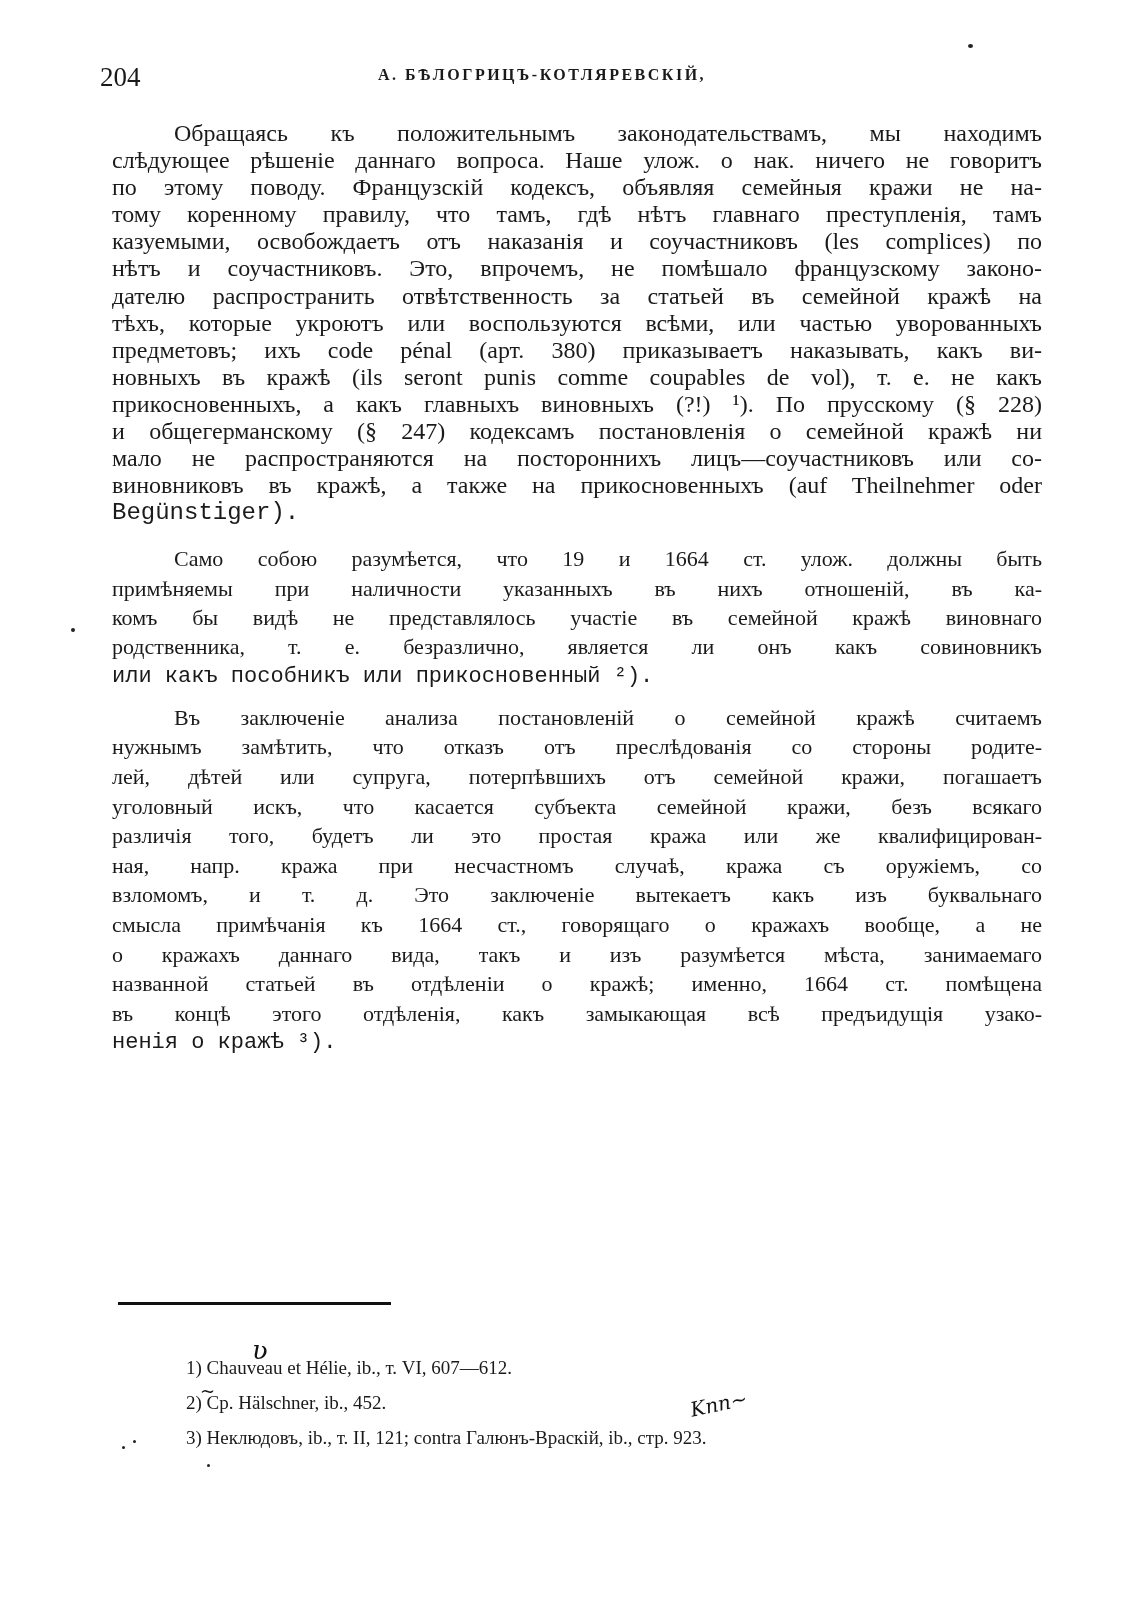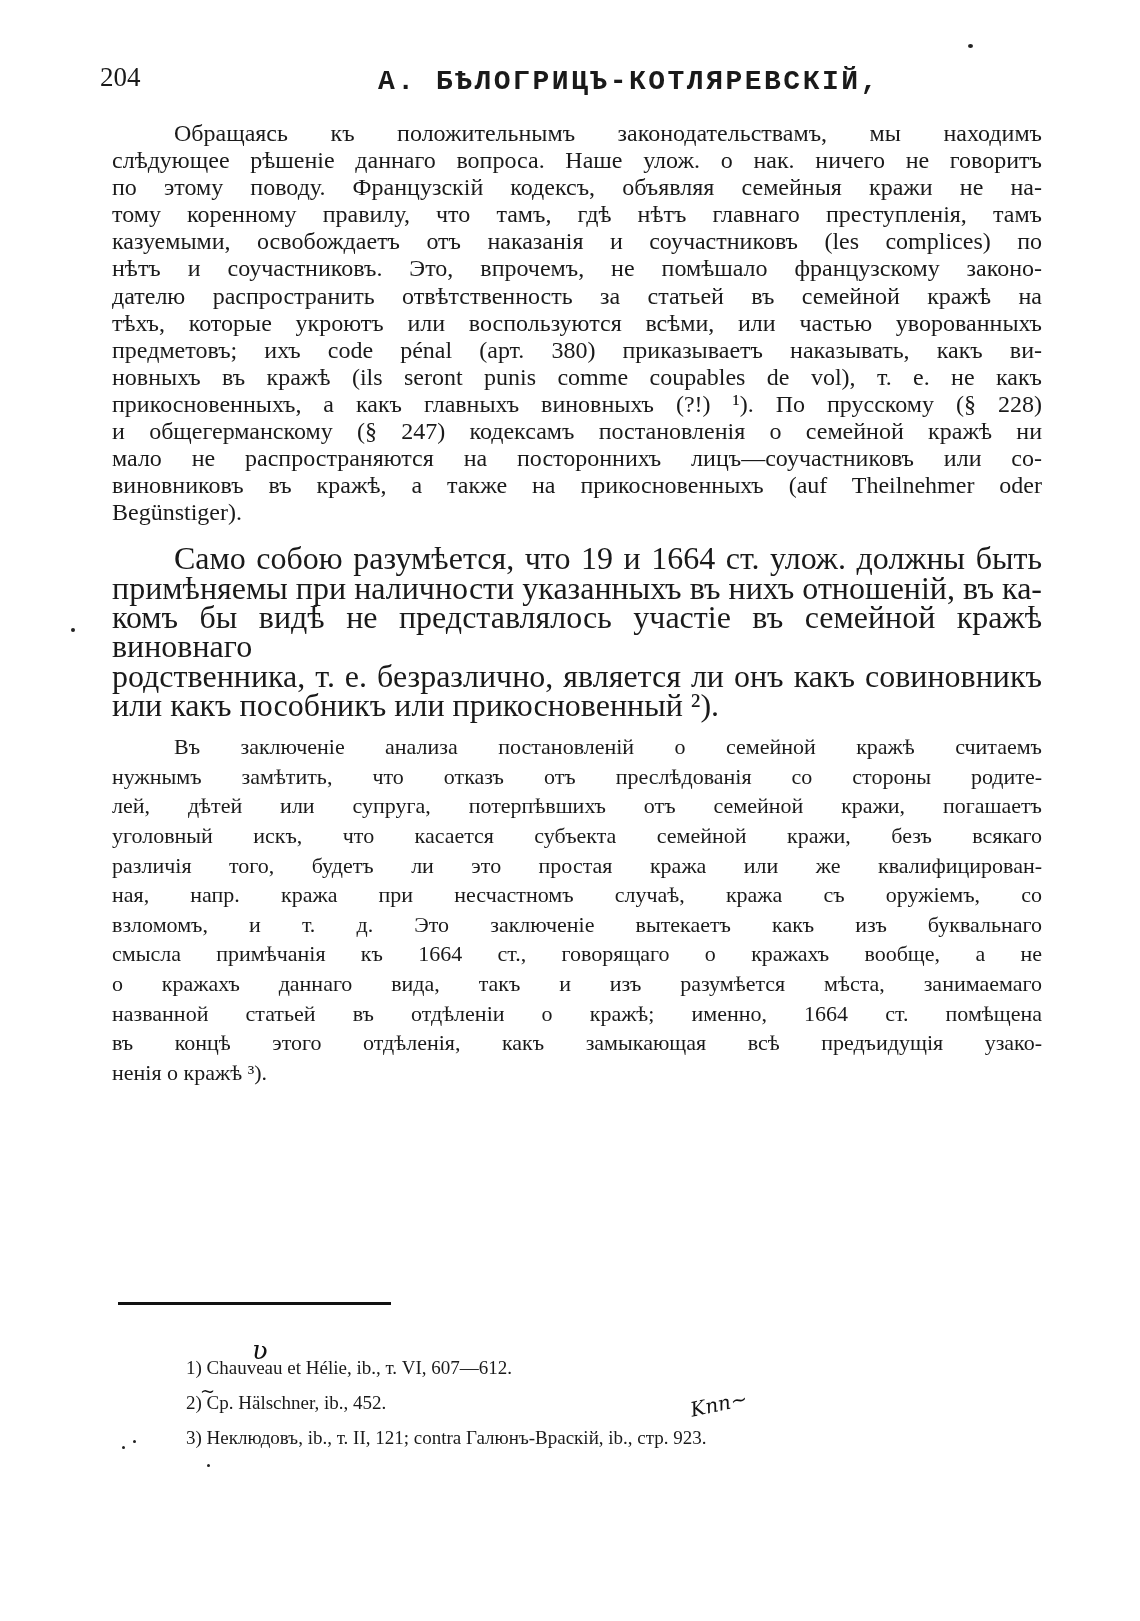--- a/index.html
+++ b/index.html
@@ -31,22 +31,22 @@
     position: absolute;
     left: 0;
     top: 0;
     font-family: "Liberation Serif", serif;
     font-size: 27px;
   }
   .running-title {
     position: absolute;
     left: 278px;
     top: 4px;
-    font-family: Liberation Mono, monospace;
-    font-size: 28px;
+    font-family: Liberation Serif, serif;
+    font-size: 16px;
     letter-spacing: 2.5px;
     font-weight: bold;
   }
   .speck {
     position: absolute;
     background: #222;
     border-radius: 50%;
   }
   .body-text {
     position: absolute;
@@ -58,24 +58,24 @@
   .para {
     margin: 0;
     font-size: 24px;
     line-height: 27.2px;
     text-align: justify;
     text-align-last: left;
     text-indent: 62px;
     transform: scaleX(1.0);
   }
   .para-1 { line-height: 27.1px; }
-  .para-2 { margin-top: 18px; font-size: 32px; line-height: 29.3px; }
+  .para-2 { margin-top: 18px; font-size: 22px; line-height: 29.3px; }
   .para-3 { margin-top: 12px; font-size: 22px; line-height: 29.6px; }
   .line { display: block; text-align: justify; text-align-last: justify; }
-  .line.last { text-align-last: left; }
+  .line.last { text-align-last: left; font-family: Liberation Mono, monospace; }
   .footnote-rule {
     position: absolute;
     left: 118px;
     top: 1302px;
     width: 273px;
     height: 3px;
     background: #111;
   }
   .footnotes {
     position: absolute;

